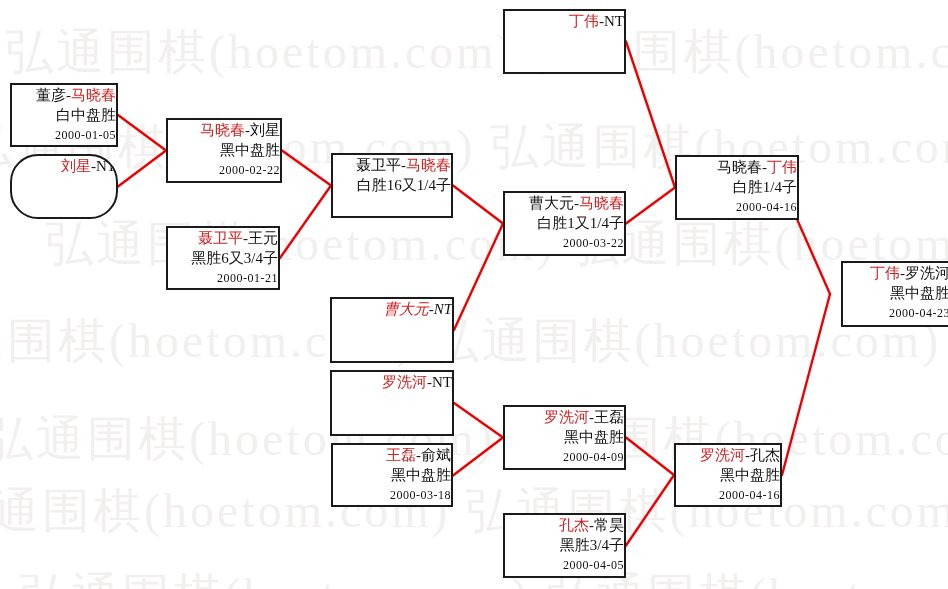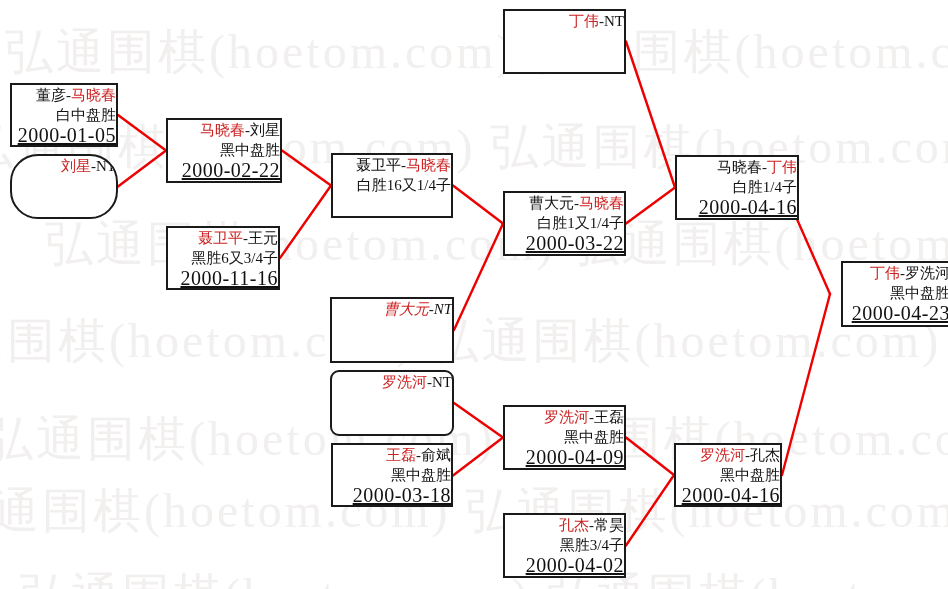--- a/index.html
+++ b/index.html
@@ -56,23 +56,22 @@
     padding-top: 0;
     overflow: hidden;
   }
   .bline {
     font-size: 15px;
     line-height: 20px;
     color: var(--text, #111111);
     white-space: nowrap;
   }
   .bline.date {
-    font-size: 20px;
+    font-size: 12px;
     letter-spacing: 0.5px;
-    text-decoration: underline;
   }
   .p.win { color: var(--winner, #cc2222); }
   .p.lose { color: var(--text, #111111); }
 </style>
 </head>
 <body>
 
 <div id="stage">
   <div id="watermark">
       <div class="wm-row" style="left: 5px; top: 28px;">弘通围棋(hoetom.com) 弘通围棋(hoetom.com) 弘通围棋(hoetom.com)</div>
@@ -109,21 +108,21 @@
         <div class="bline players"><span class="p win">刘星</span><span class="dash">-</span><span class="p lose">NT</span></div>
       </div>
       <div class="match-box" style="left: 166px; top: 118px; width: 116px; height: 65px;">
         <div class="bline players"><span class="p win">马晓春</span><span class="dash">-</span><span class="p lose">刘星</span></div>
         <div class="bline result">黑中盘胜</div>
         <div class="bline date">2000-02-22</div>
       </div>
       <div class="match-box" style="left: 166px; top: 226px; width: 114px; height: 64px;">
         <div class="bline players"><span class="p win">聂卫平</span><span class="dash">-</span><span class="p lose">王元</span></div>
         <div class="bline result">黑胜6又3/4子</div>
-        <div class="bline date">2000-11-16</div>
+        <div class="bline date">2000-01-21</div>
       </div>
       <div class="match-box" style="left: 331px; top: 153px; width: 122px; height: 65px;">
         <div class="bline players"><span class="p lose">聂卫平</span><span class="dash">-</span><span class="p win">马晓春</span></div>
         <div class="bline result">白胜16又1/4子</div>
       </div>
       <div class="match-box" style="left: 503px; top: 9px; width: 123px; height: 65px;">
         <div class="bline players"><span class="p win">丁伟</span><span class="dash">-</span><span class="p lose">NT</span></div>
       </div>
       <div class="match-box" style="left: 503px; top: 191px; width: 123px; height: 65px;">
         <div class="bline players"><span class="p lose">曹大元</span><span class="dash">-</span><span class="p win">马晓春</span></div>
@@ -136,37 +135,37 @@
         <div class="bline date">2000-04-16</div>
       </div>
       <div class="match-box" style="left: 841px; top: 261px; width: 111px; height: 66px;">
         <div class="bline players"><span class="p win">丁伟</span><span class="dash">-</span><span class="p lose">罗洗河</span></div>
         <div class="bline result">黑中盘胜</div>
         <div class="bline date">2000-04-23</div>
       </div>
       <div class="match-box" style="left: 330px; top: 297px; width: 124px; height: 66px; font-style: italic;">
         <div class="bline players"><span class="p win">曹大元</span><span class="dash">-</span><span class="p lose">NT</span></div>
       </div>
-      <div class="match-box" style="left: 330px; top: 370px; width: 124px; height: 66px; border-radius: 9px;">
+      <div class="match-box" style="left: 330px; top: 370px; width: 124px; height: 66px;">
         <div class="bline players"><span class="p win">罗洗河</span><span class="dash">-</span><span class="p lose">NT</span></div>
       </div>
       <div class="match-box" style="left: 331px; top: 443px; width: 122px; height: 64px;">
         <div class="bline players"><span class="p win">王磊</span><span class="dash">-</span><span class="p lose">俞斌</span></div>
         <div class="bline result">黑中盘胜</div>
         <div class="bline date">2000-03-18</div>
       </div>
       <div class="match-box" style="left: 503px; top: 405px; width: 123px; height: 65px;">
         <div class="bline players"><span class="p win">罗洗河</span><span class="dash">-</span><span class="p lose">王磊</span></div>
         <div class="bline result">黑中盘胜</div>
         <div class="bline date">2000-04-09</div>
       </div>
       <div class="match-box" style="left: 503px; top: 513px; width: 123px; height: 65px;">
         <div class="bline players"><span class="p win">孔杰</span><span class="dash">-</span><span class="p lose">常昊</span></div>
         <div class="bline result">黑胜3/4子</div>
-        <div class="bline date">2000-04-02</div>
+        <div class="bline date">2000-04-05</div>
       </div>
       <div class="match-box" style="left: 674px; top: 443px; width: 108px; height: 64px;">
         <div class="bline players"><span class="p win">罗洗河</span><span class="dash">-</span><span class="p lose">孔杰</span></div>
         <div class="bline result">黑中盘胜</div>
         <div class="bline date">2000-04-16</div>
       </div>
     </div>
 </div>
 
 </body></html>

